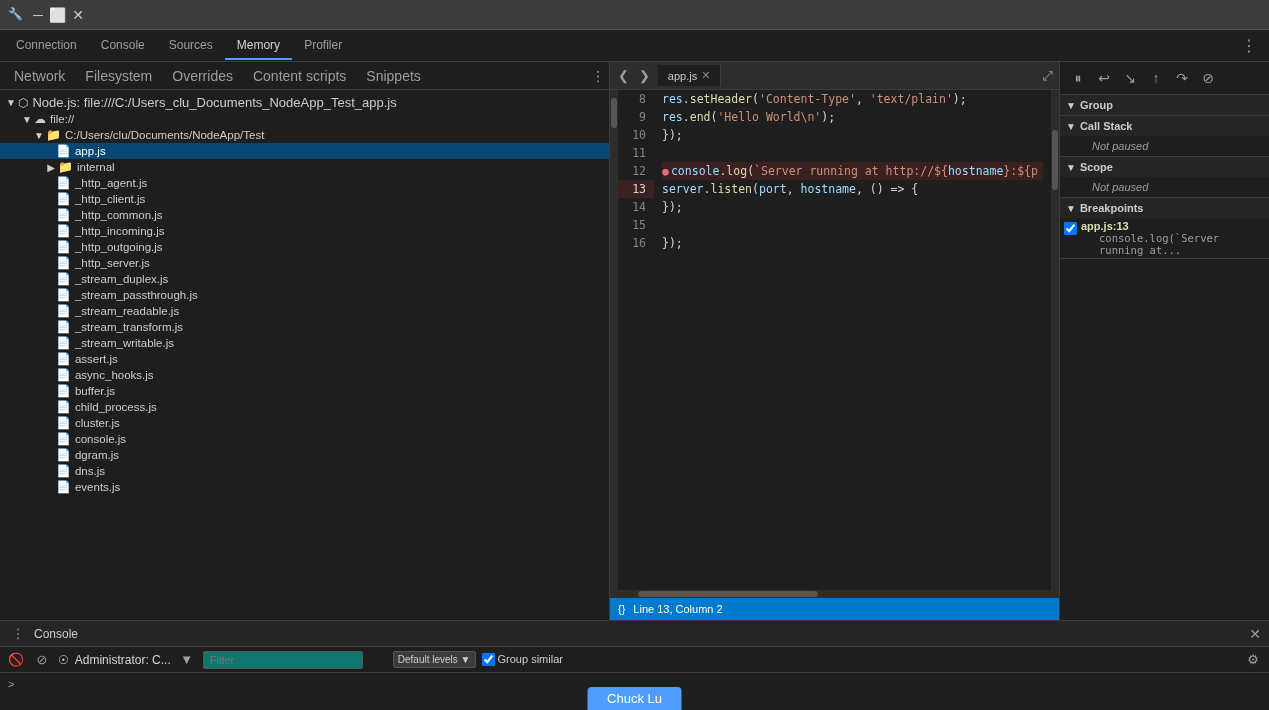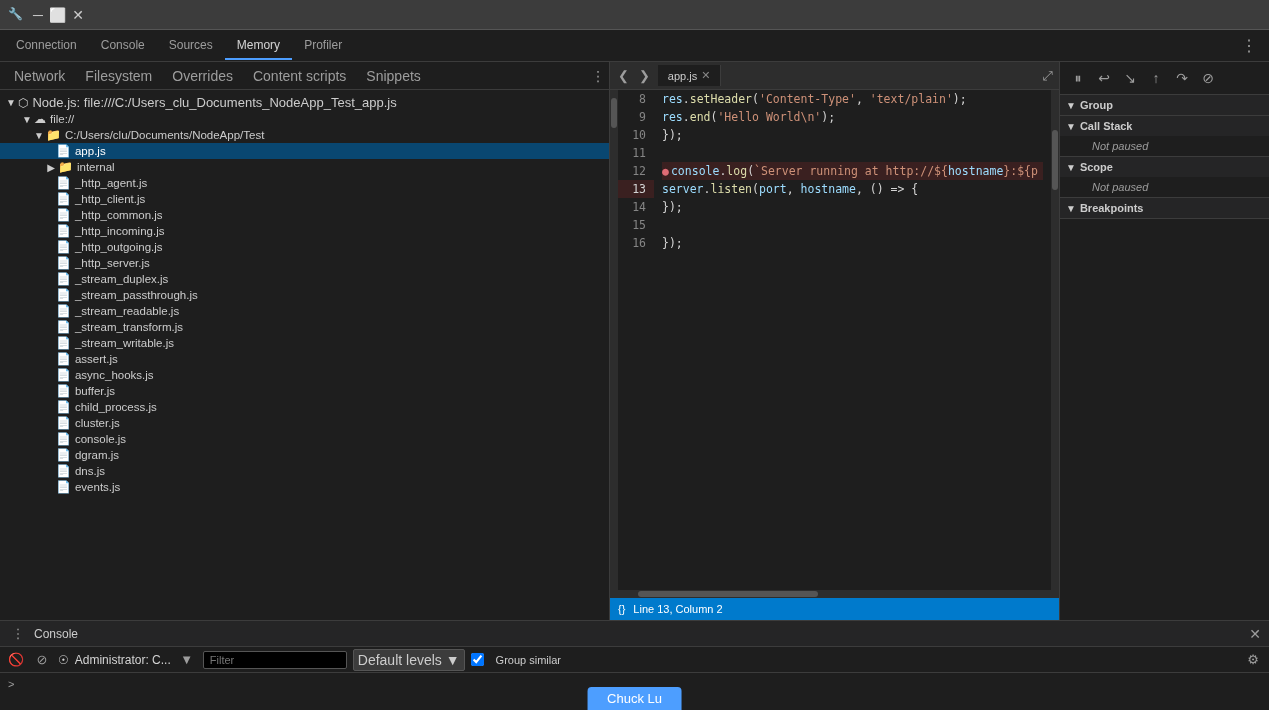--- a/index.html
+++ b/index.html
@@ -357,41 +357,42 @@
       color: #9d9d9d;
       cursor: pointer;
       font-size: 13px;
       width: 20px;
       height: 20px;
       display: flex;
       align-items: center;
       justify-content: center;
     }
     .console-filter {
-      background: #000000;
+      background: #0f766e;
       border: 1px solid #555;
       color: #ccc;
       font-size: 11px;
       padding: 2px 6px;
-      width: 144px;
+      width: 160px;
       border-radius: 2px;
     }
     .console-level {
       background: #3c3c3c;
       border: 1px solid #555;
       color: #ccc;
-      font-size: 14px;
+      font-size: 10px;
       padding: 2px 4px;
       border-radius: 2px;
       cursor: pointer;
+      margin-left: 24px;
     }
     .console-checkbox {
       display: flex;
-      align-items: center;
-      gap: 12px;
+      align-items: flex-start;
+      gap: 3px;
       font-size: 11px;
       color: #ccc;
       cursor: pointer;
     }
     .console-input-row {
       display: flex;
       align-items: center;
       height: 22px;
       padding: 0 8px;
     }
@@ -694,20 +695,29 @@
         <span>Scope</span>
       </div>
       <div class="not-paused-text">Not paused</div>
     </div>
 
     <div class="sidebar-section">
       <div class="sidebar-section-header">
         <span class="sidebar-section-arrow">▼</span>
         <span>Breakpoints</span>
       </div>
+      <div class="breakpoint-item">
+        <label>
+          <input type="checkbox" checked="" style="">
+          <div>
+            <span class="breakpoint-name">app.js:13</span>
+            <span class="breakpoint-code">console.log(`Server running at...</span>
+          </div>
+        </label>
+      </div>
     </div>
   </div>
 
 </div>
 
 <div class="console-panel">
 
   <div class="console-header">
     <button class="console-toolbar-btn">⋮</button>
     <span class="console-header-title">Console</span>

